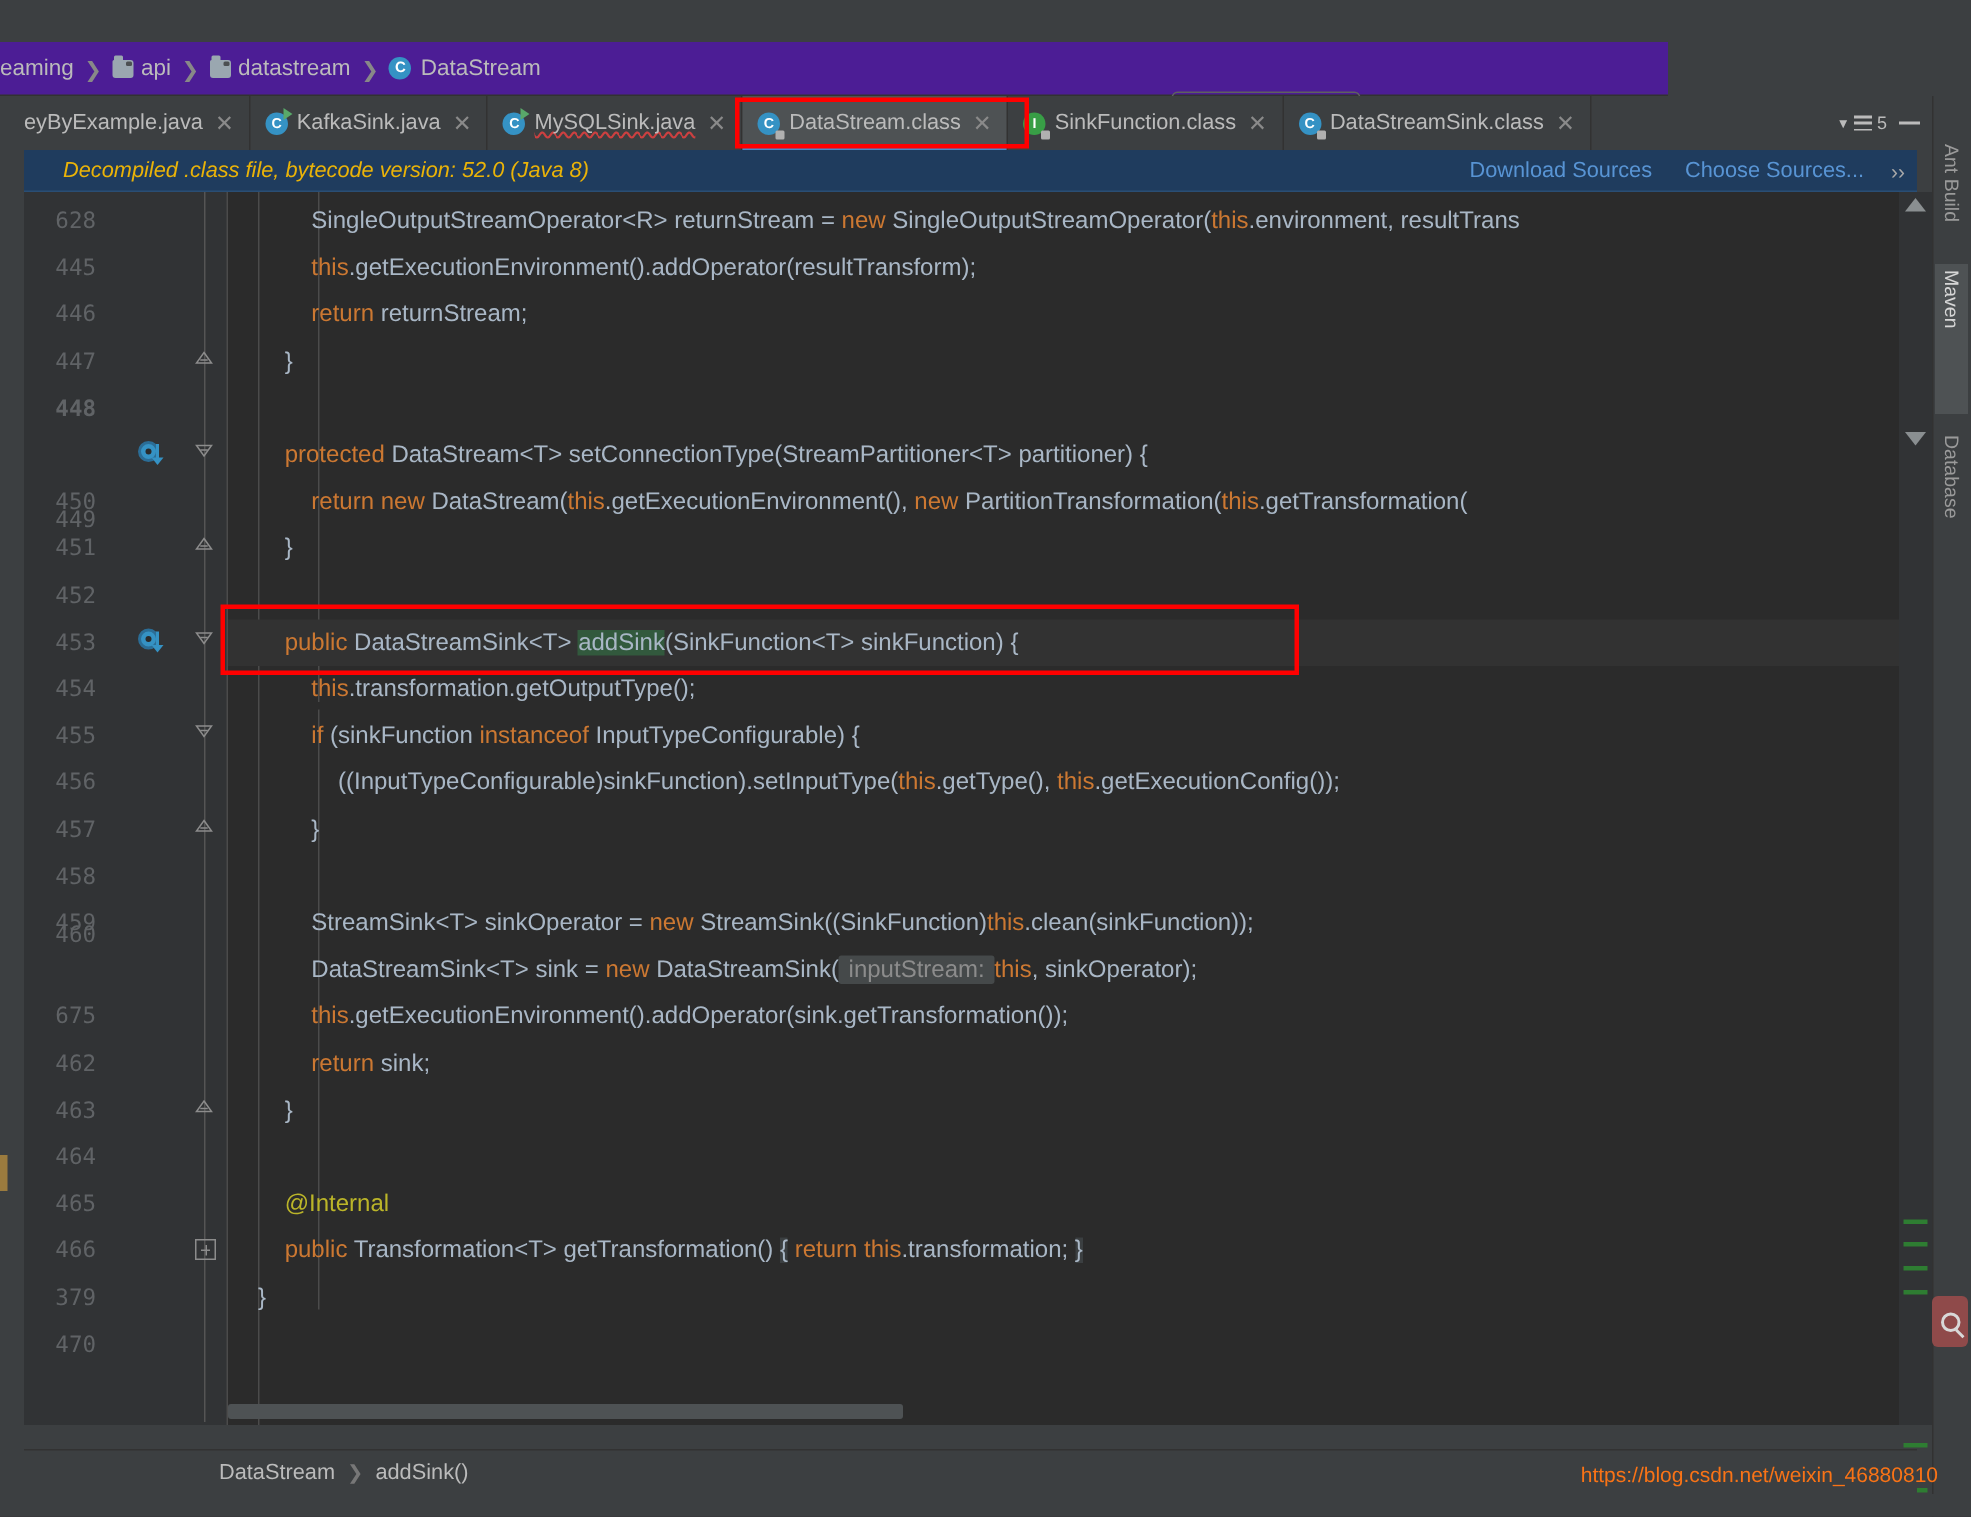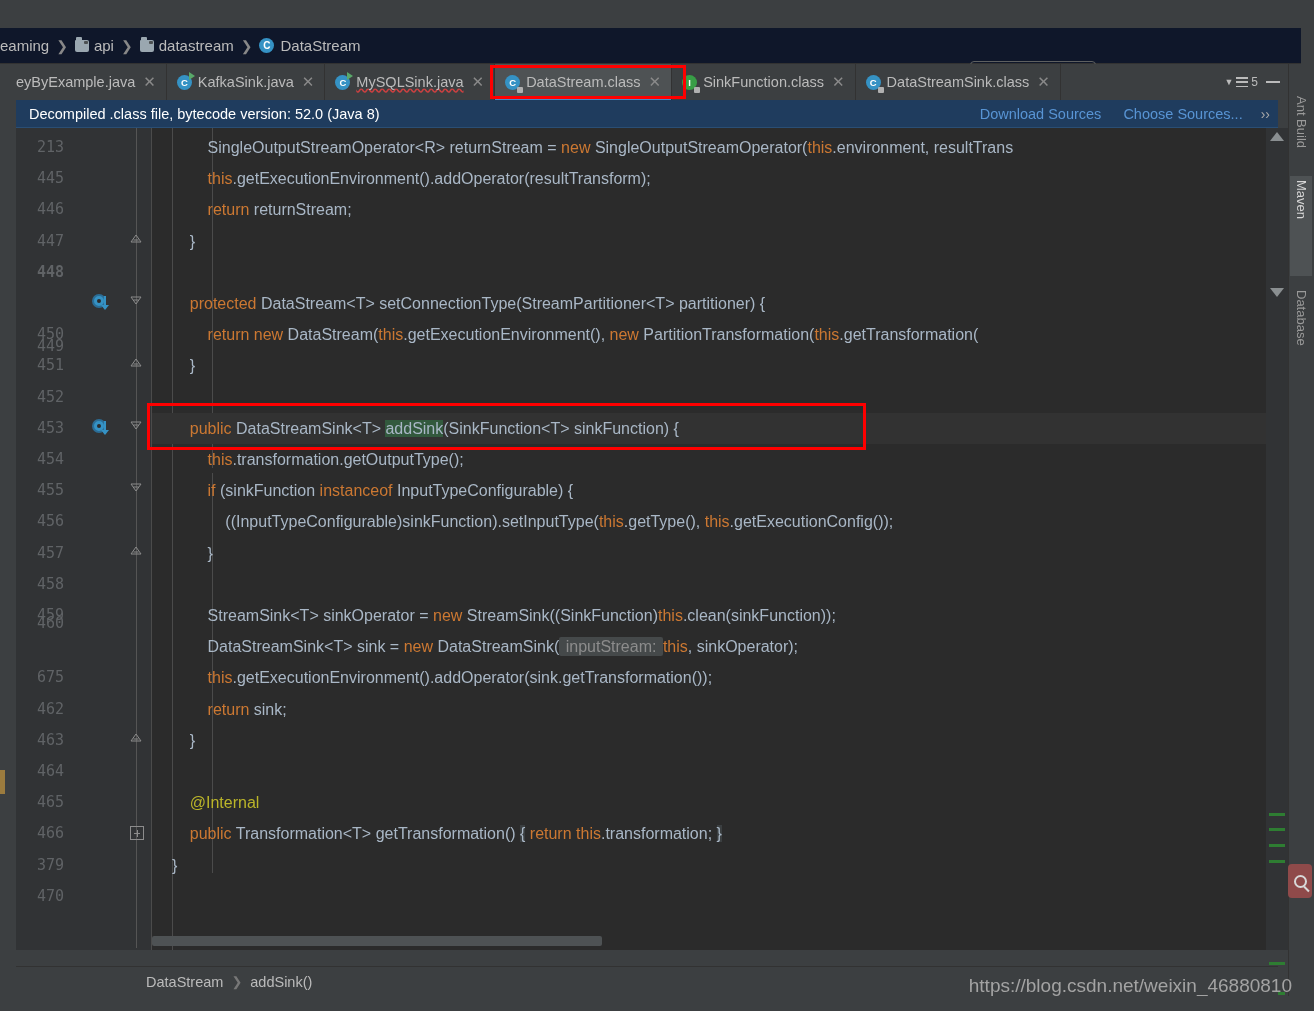--- a/index.html
+++ b/index.html
@@ -15,22 +15,22 @@
   .menubar{
     position:absolute; left:0; top:0; width:1314px; height:28px;
     background:#3c3f41; display:flex; align-items:center; padding-left:0px;
   }
   .menu-item{
     color:#bbbbbb; font-size:15px; padding:3px 10px; white-space:nowrap;
   }
 
   
   .navbar{
-    position:absolute; left:0; top:28px; width:1301px; height:36px;
-    background:#0f172a; display:flex; align-items:center;
+    position:absolute; left:0; top:28px; width:1112px; height:36px;
+    background:#4c1d95; display:flex; align-items:center;
     border-bottom:1px solid #323232;
   }
   .crumbs{ display:flex; align-items:center; padding-left:0px; }
   .crumb{ display:flex; align-items:center; color:#bbbbbb; font-size:15px; }
   .crumb-sep{ color:#888; font-size:14px; margin:0 7px; }
   .folder-ic{
     width:14px;height:12px;margin-right:5px;position:relative;display:inline-block;
     background:#9aa7b0;border-radius:1px 2px 2px 2px;
   }
   .folder-ic:after{
@@ -105,21 +105,21 @@
   .warn-count{ color:#bbbbbb;font-size:12px;display:flex;align-items:center;gap:3px; }
   .lines-ic{ width:12px;height:10px;display:flex;flex-direction:column;justify-content:space-between; }
   .lines-ic i{ display:block;height:1.5px;background:#bbbbbb;width:100%; }
 
   
   .notifybar{
     position:absolute; left:16px; top:100px; width:1262px; height:28px;
     background:#1f3c5e; display:flex; align-items:center;
     border-bottom:1px solid #2a4e74;
   }
-  .notify-text{ color:#ffffff;font-size:14.5px;padding-left:13px; }
+  .notify-text{ color:#eab308;font-size:14.5px;padding-left:26px;font-style:italic; }
   .notify-links{ margin-left:auto;display:flex;align-items:center;gap:22px;padding-right:10px; }
   .notify-links a{ color:#5894d4;font-size:14.5px;text-decoration:none; }
   .notify-more{ color:#a9a9a9;font-size:14px;padding:0 8px; }
 
   
   .editor{
     position:absolute; left:16px; top:128px; width:1262px; height:822px;
     background:#2b2b2b; overflow:hidden;
   }
   .gutter{
@@ -224,21 +224,21 @@
 
   
   .bottombar{
     position:absolute; left:16px; top:966px; width:1262px; height:30px;
     background:#3c3f41; display:flex; align-items:center; padding-left:130px;
     border-top:1px solid #323232;
   }
   .bc{ color:#bbbbbb;font-size:14.5px; }
   .bc-sep{ color:#777; margin:0 8px; font-size:13px; }
   .watermark{
-    position:absolute; right:22px; top:975px; color:#a3a3a3; font-size:19px;
+    position:absolute; right:22px; top:975px; color:#f97316; font-size:14px;
   }
   .statusbar{
     position:absolute; left:0; top:996px; width:1314px; height:15px; background:#3c3f41;
   }
   .leftrail{
     position:absolute;left:0;top:100px;width:16px;height:866px;background:#3c3f41;
   }
   .leftrail .orange-mk{
     position:absolute;left:0;width:5px;height:24px;background:#9b7b3e;
   }
@@ -385,21 +385,21 @@
   </div>
 
   <div class="editor">
     <div class="gutter"></div>
     <div class="indent-guide" style="left:156px; top:0; height:822px;"></div>
     <div class="indent-guide" style="left:196px; top:0; height:340px;"></div>
     <div class="indent-guide" style="left:196px; top:345px; height:400px;"></div>
     <div class="fold-v" style="top:0;height:820px;"></div>
 
     <div class="rows" id="code-rows">
-        <div class="lnum" style="top: 4px;">213</div>
+        <div class="lnum" style="top: 4px;">628</div>
         <div class="codeline" style="top: 4px;"><span class="ident">        </span><span class="ident">SingleOutputStreamOperator&lt;R&gt; returnStream = </span><span class="kw">new</span><span class="ident"> SingleOutputStreamOperator(</span><span class="kw">this</span><span class="ident">.environment, resultTrans</span></div>
         <div class="lnum" style="top: 35.2px;">445</div>
         <div class="codeline" style="top: 35.2px;"><span class="ident">        </span><span class="kw">this</span><span class="ident">.getExecutionEnvironment().addOperator(resultTransform);</span></div>
         <div class="lnum" style="top: 66.4px;">446</div>
         <div class="codeline" style="top: 66.4px;"><span class="ident">        </span><span class="kw">return</span><span class="ident"> returnStream;</span></div>
         <div class="lnum" style="top: 98px;">447</div>
         <div class="fold-mark fold-up" style="top: 105.6px; border: none;">
           <svg width="12" height="12" viewBox="0 0 12 12" style="position:absolute;left:0;top:0;">
             <polygon points="6,1 11,8 1,8" fill="none" stroke="#8c8c8c" stroke-width="1"></polygon>
             <line x1="3.5" y1="6" x2="8.5" y2="6" stroke="#8c8c8c" stroke-width="1"></line>

